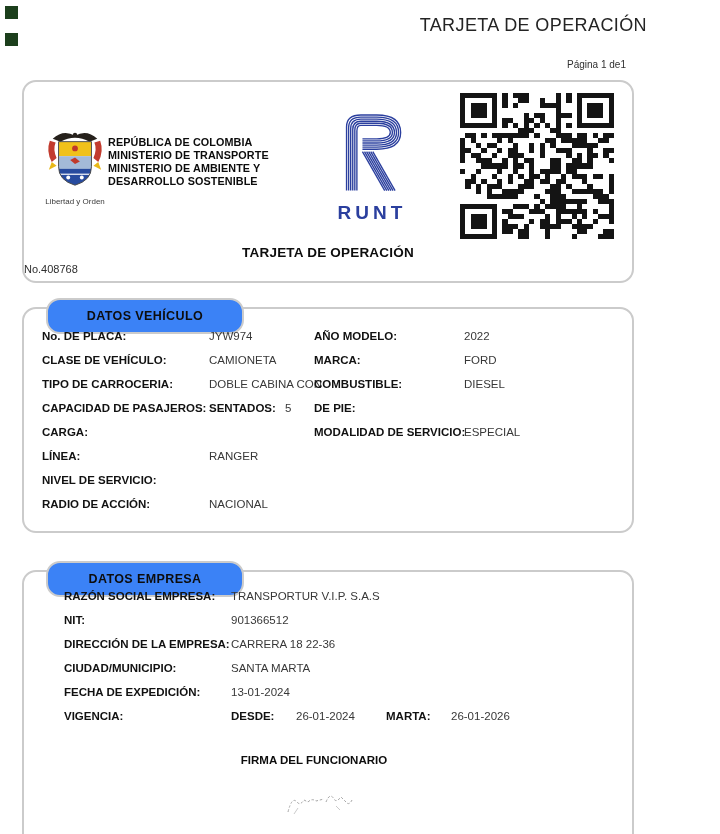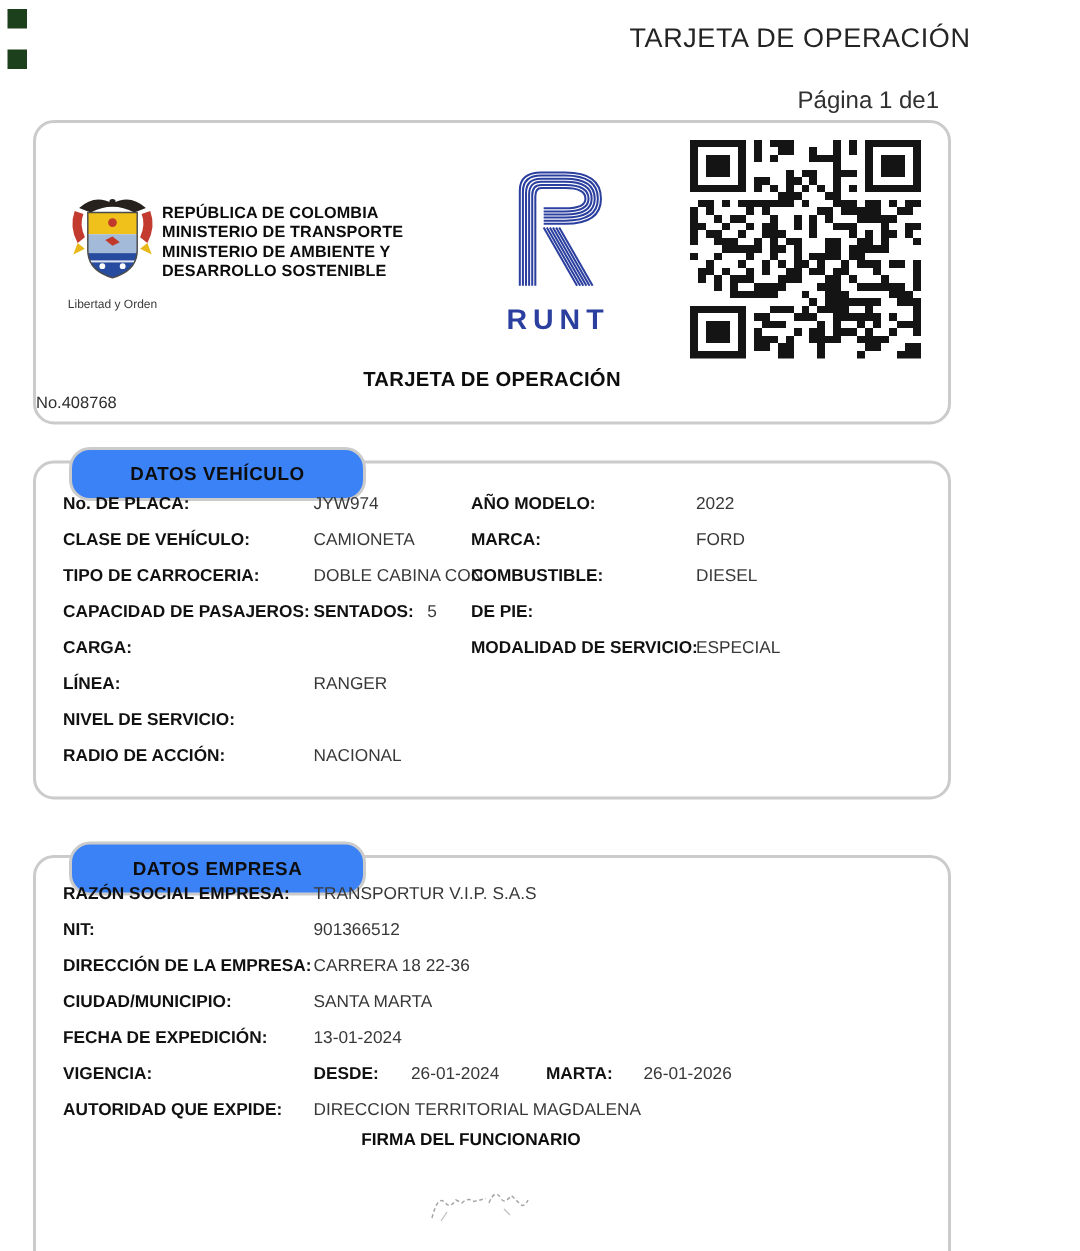--- a/index.html
+++ b/index.html
@@ -6,21 +6,21 @@
   .doc{position:relative;width:700px;height:834px;background:#fff;overflow:hidden;
        font-family:"Liberation Sans",sans-serif;color:#111;}
 
   
   .corner-sq{position:absolute;width:13px;height:13px;background:#1c3f1c;}
   .sq1{left:5px;top:6px;}
   .sq2{left:5px;top:33px;}
 
   .page-title{position:absolute;top:15px;right:53px;font-size:18px;color:#242424;
               letter-spacing:.4px;white-space:nowrap;}
-  .page-indicator{position:absolute;top:59px;right:74px;font-size:16px;color:#303030;}
+  .page-indicator{position:absolute;top:59px;right:74px;font-size:10px;color:#303030;}
 
   .box{position:absolute;left:22px;width:608px;border:2px solid #cbcbcb;border-radius:14px;background:#fff;}
   .box-header{top:80px;height:199px;}
   .box-vehicle{top:307px;height:222px;}
   .box-company{top:570px;height:290px;}
 
   .pill{position:absolute;top:-11px;left:22px;width:178px;height:24px;border:2px solid #cbcbcb;
         border-radius:14px;background:#3b82f6;display:flex;align-items:center;justify-content:center;
         font-weight:bold;font-size:12.5px;letter-spacing:.4px;color:#0d0d0d;padding:4px 8px;white-space:nowrap;}
 
@@ -32,21 +32,21 @@
   .runt{position:absolute;left:294px;top:21px;width:108px;text-align:center;}
   .runt-word{font-weight:bold;font-size:19px;letter-spacing:4px;color:#2b3f9e;margin-top:1px;}
   .qr{position:absolute;left:436px;top:11px;}
   .card-title{position:absolute;left:0;right:0;top:163px;text-align:center;font-weight:bold;
               font-size:13.5px;color:#0d0d0d;letter-spacing:.2px;}
   .card-number{position:absolute;left:0;right:0;top:181px;font-size:11px;color:#2e2e2e;}
 
   
   .rows{position:absolute;left:18px;right:8px;}
   .vrows{top:21px;}
-  .crows{top:18px;}
+  .crows{top:18px;margin-left:22px;}
   .vrow,.crow{position:relative;height:24px;font-size:11.5px;}
   .lbl{position:absolute;left:0;font-weight:bold;color:#111;white-space:nowrap;}
   .val{position:absolute;left:167px;color:#383838;white-space:nowrap;}
   .lbl2{position:absolute;left:272px;font-weight:bold;color:#111;white-space:nowrap;}
   .val2{position:absolute;left:422px;color:#383838;white-space:nowrap;}
   .vsub{font-weight:bold;color:#111;}
   .vsub:not(:empty){margin-right:9px;}
 
   .vigl{position:absolute;left:167px;font-weight:bold;color:#111;}
   .vigv1{position:absolute;left:232px;color:#383838;}
@@ -611,24 +611,20 @@
         <span class="lbl">FECHA DE EXPEDICIÓN:</span>
         <span class="val">13-01-2024</span>
       </div>
       <div class="crow">
         <span class="lbl">VIGENCIA:</span>
         <span class="vigl">DESDE:</span>
         <span class="vigv1">26-01-2024</span>
         <span class="vigh">MARTA:</span>
         <span class="vigv2">26-01-2026</span>
       </div>
-      <div class="crow">
-        <span class="lbl">AUTORIDAD QUE EXPIDE:</span>
-        <span class="val">DIRECCION TERRITORIAL MAGDALENA</span>
-      </div>
     </div>
 
     <div class="firma">FIRMA DEL FUNCIONARIO</div>
 
     <svg class="signature" viewBox="0 0 70 28" width="70" height="28">
       <path d="M2,22 Q6,6 11,12 Q14,16 18,10 L22,12 Q26,8 30,11 L38,9 M40,12 Q44,2 48,9 Q50,13 55,7 L60,12 Q63,16 66,10" fill="none" stroke="#a6a6a6" stroke-width="1" stroke-dasharray="2.5 1.8"></path>
       <path d="M8,24 L12,18 M50,16 L54,20" stroke="#bcbcbc" stroke-width="0.8"></path>
     </svg>
   </div>
 </div>

